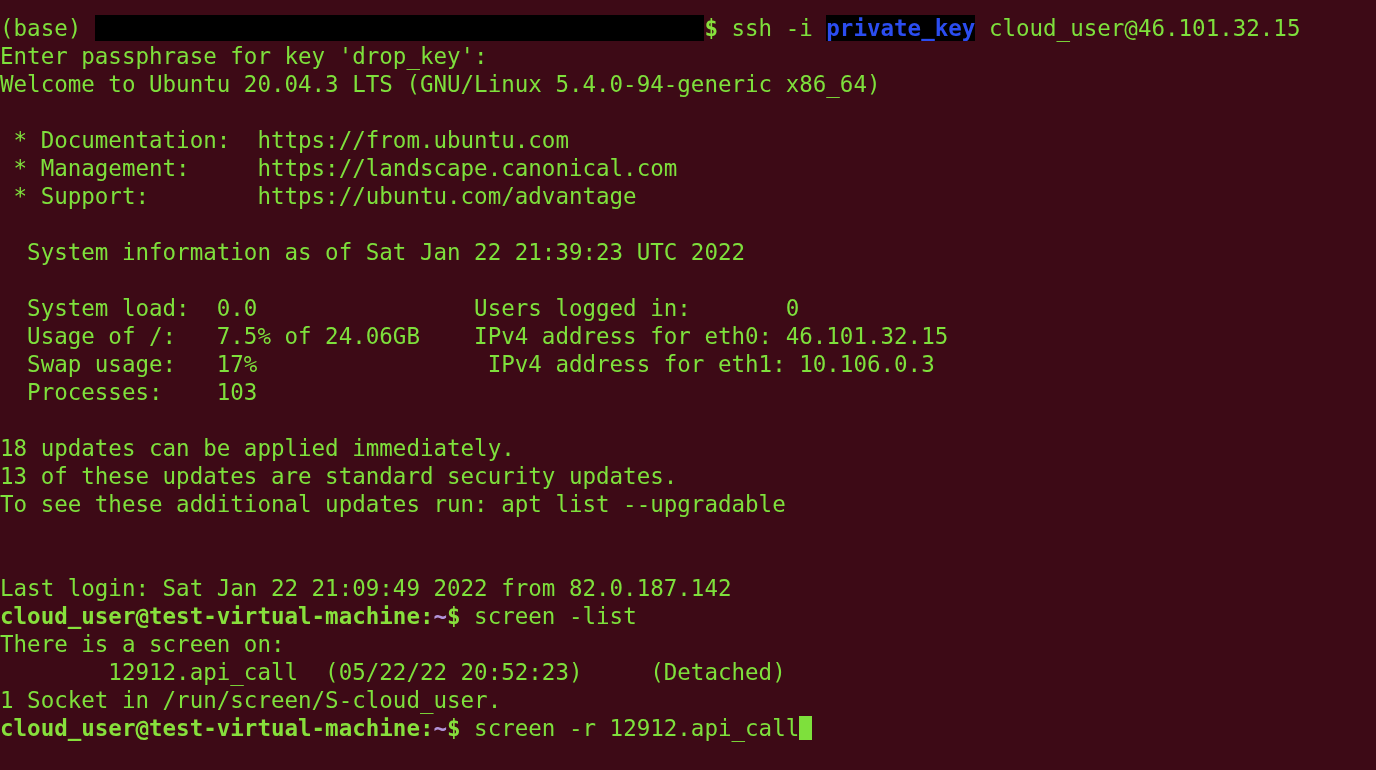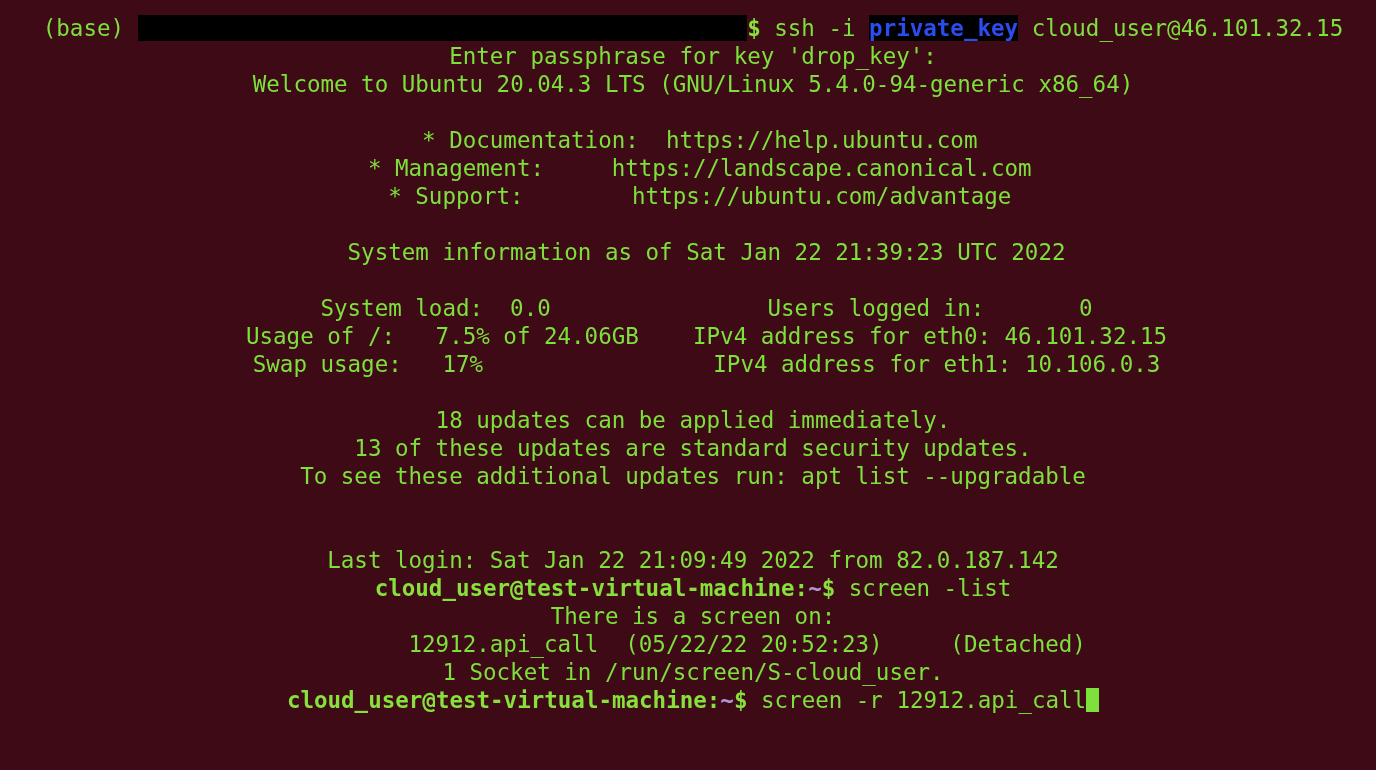--- a/index.html
+++ b/index.html
@@ -36,23 +36,22 @@
     top: -14px;
     width: 1376px;
     padding: 0;
     margin: 0;
   }
 
   .row {
     height: 28px;
     line-height: 28px;
     white-space: pre;
-    padding-left: 10px;
+    padding-left: 0;
     box-sizing: border-box;
-    text-align: center;
   }
 
   .blank { height: 28px; }
 
   
   .g        { color: #7ee03c; }                       
   .bold     { color: #87e03c; font-weight: bold; }    
   .tilde    { color: #b294d8; font-weight: bold; }    
   .colon    { color: #87e03c; font-weight: bold; }
   .dollar   { color: #87e03c; font-weight: bold; }
@@ -95,33 +94,34 @@
     </div>
 
     <div class="row"><span class="g">(base)</span><span class="g"> </span><span class="redacted">                                             </span><span class="dollar">$</span><span class="g"> ssh -i </span><span class="keyhl">private_key</span><span class="g"> cloud_user@46.101.32.15</span></div>
 
     <div class="row"><span class="g">Enter passphrase for key 'drop_key':</span></div>
 
     <div class="row"><span class="g">Welcome to Ubuntu 20.04.3 LTS (GNU/Linux 5.4.0-94-generic x86_64)</span></div>
 
     <div class="row blank"></div>
 
-    <div class="row"><span class="g"> * Documentation:  https://help.ubuntu.com</span></div>
+    <div class="row"><span class="g"> * Documentation:  https://from.ubuntu.com</span></div>
     <div class="row"><span class="g"> * Management:     https://landscape.canonical.com</span></div>
     <div class="row"><span class="g"> * Support:        https://ubuntu.com/advantage</span></div>
 
     <div class="row blank"></div>
 
     <div class="row"><span class="g">  System information as of Sat Jan 22 21:39:23 UTC 2022</span></div>
 
     <div class="row blank"></div>
 
     <div class="row"><span class="g">  System load:  0.0                Users logged in:       0</span></div>
     <div class="row"><span class="g">  Usage of /:   7.5% of 24.06GB    IPv4 address for eth0: 46.101.32.15</span></div>
     <div class="row"><span class="g">  Swap usage:   17%                 IPv4 address for eth1: 10.106.0.3</span></div>
+    <div class="row"><span class="g">  Processes:    103</span></div>
 
     <div class="row blank"></div>
 
     <div class="row"><span class="g">18 updates can be applied immediately.</span></div>
     <div class="row"><span class="g">13 of these updates are standard security updates.</span></div>
     <div class="row"><span class="g">To see these additional updates run: apt list --upgradable</span></div>
 
     <div class="row blank"></div>
     <div class="row blank"></div>
 

